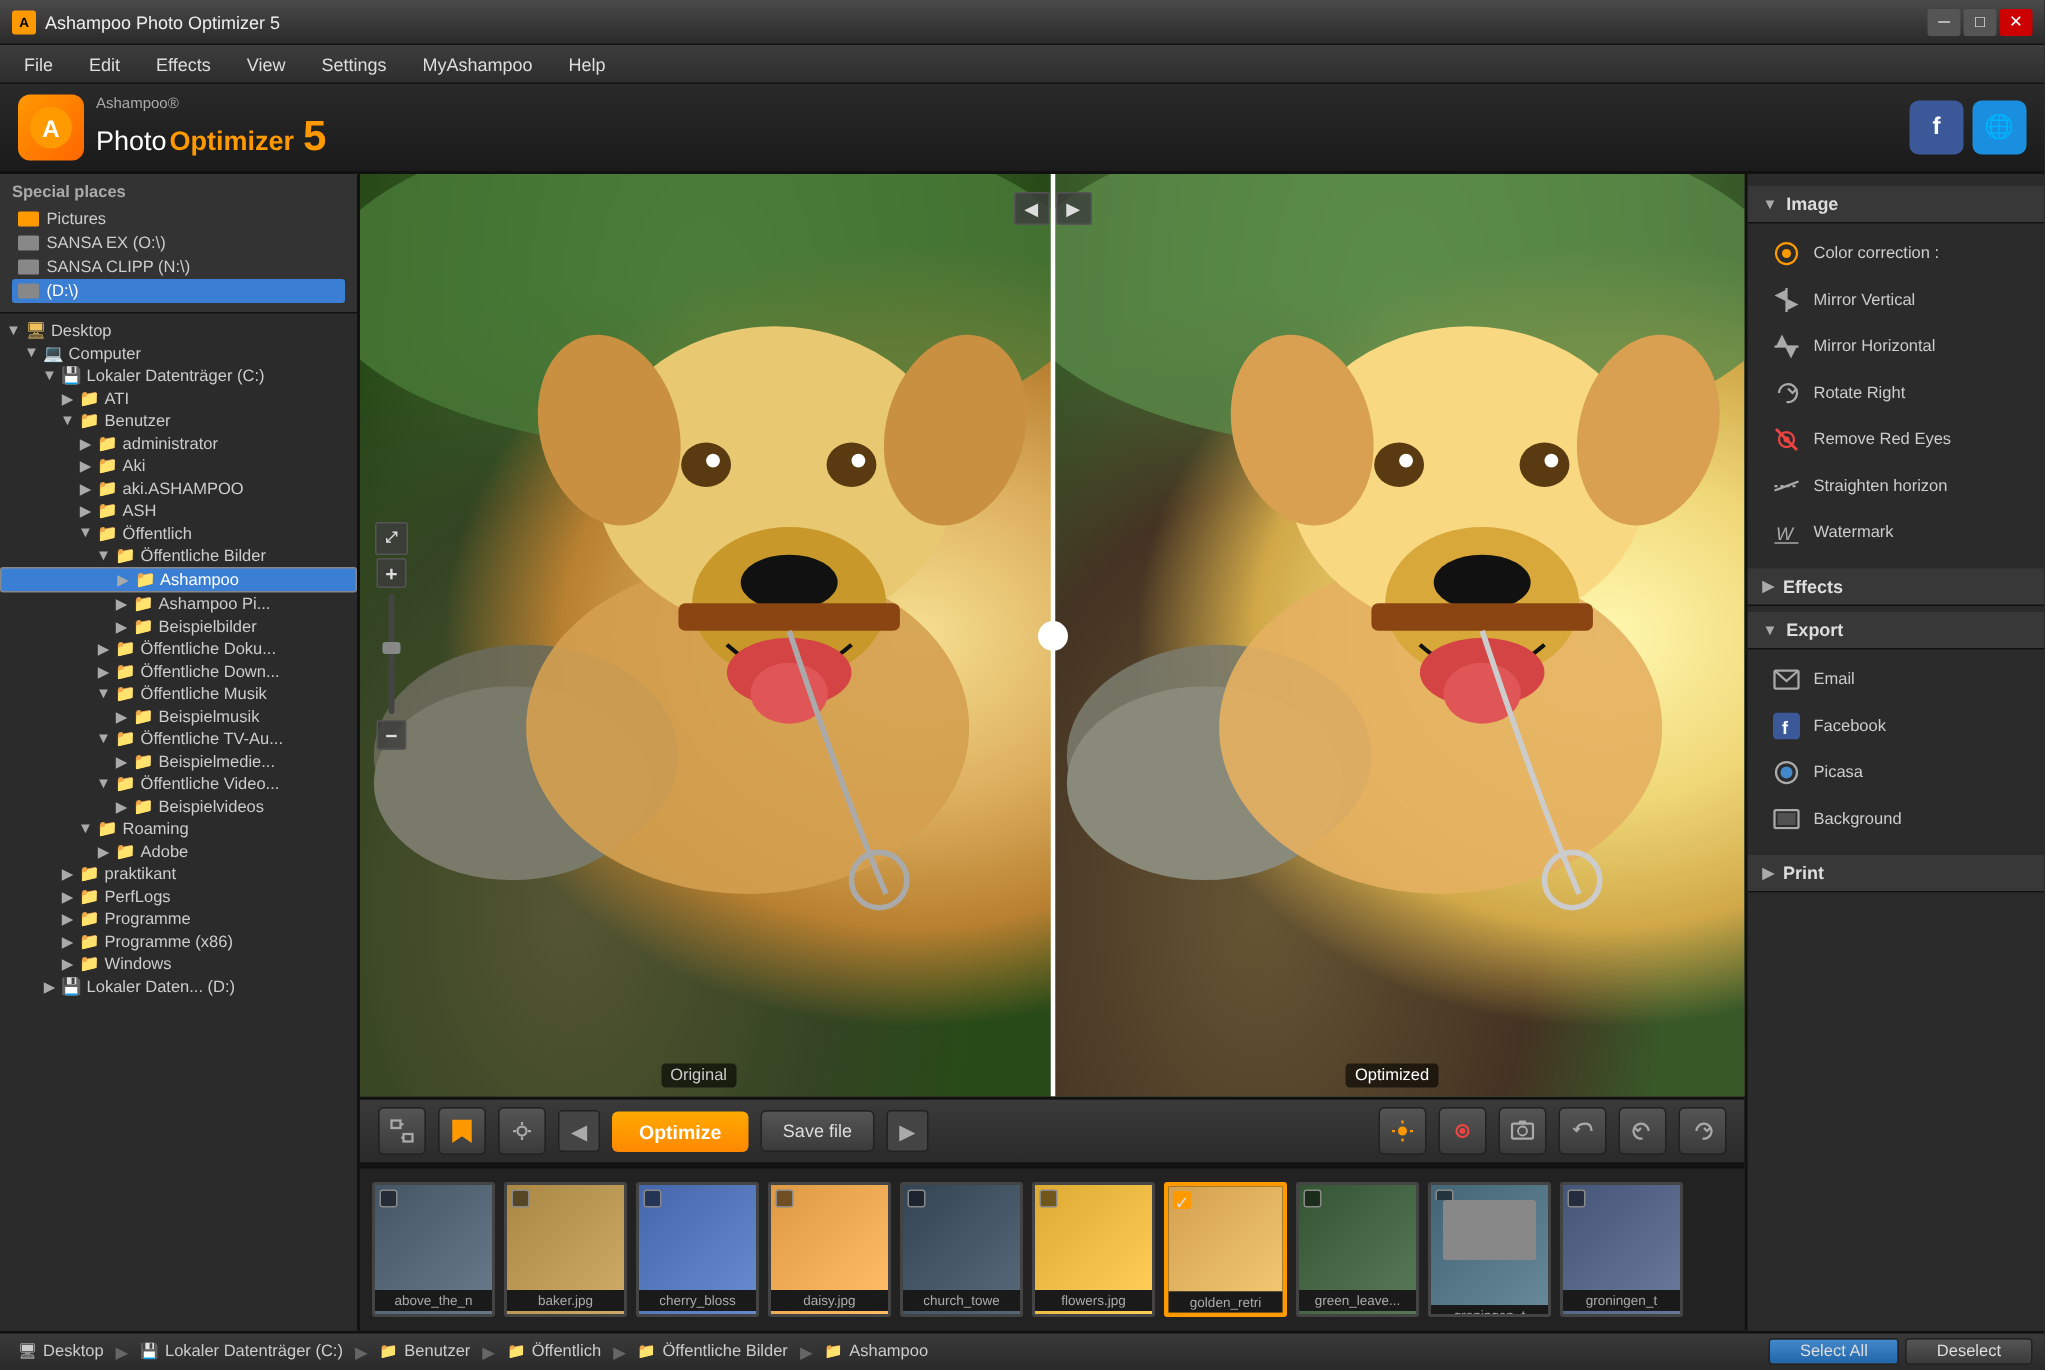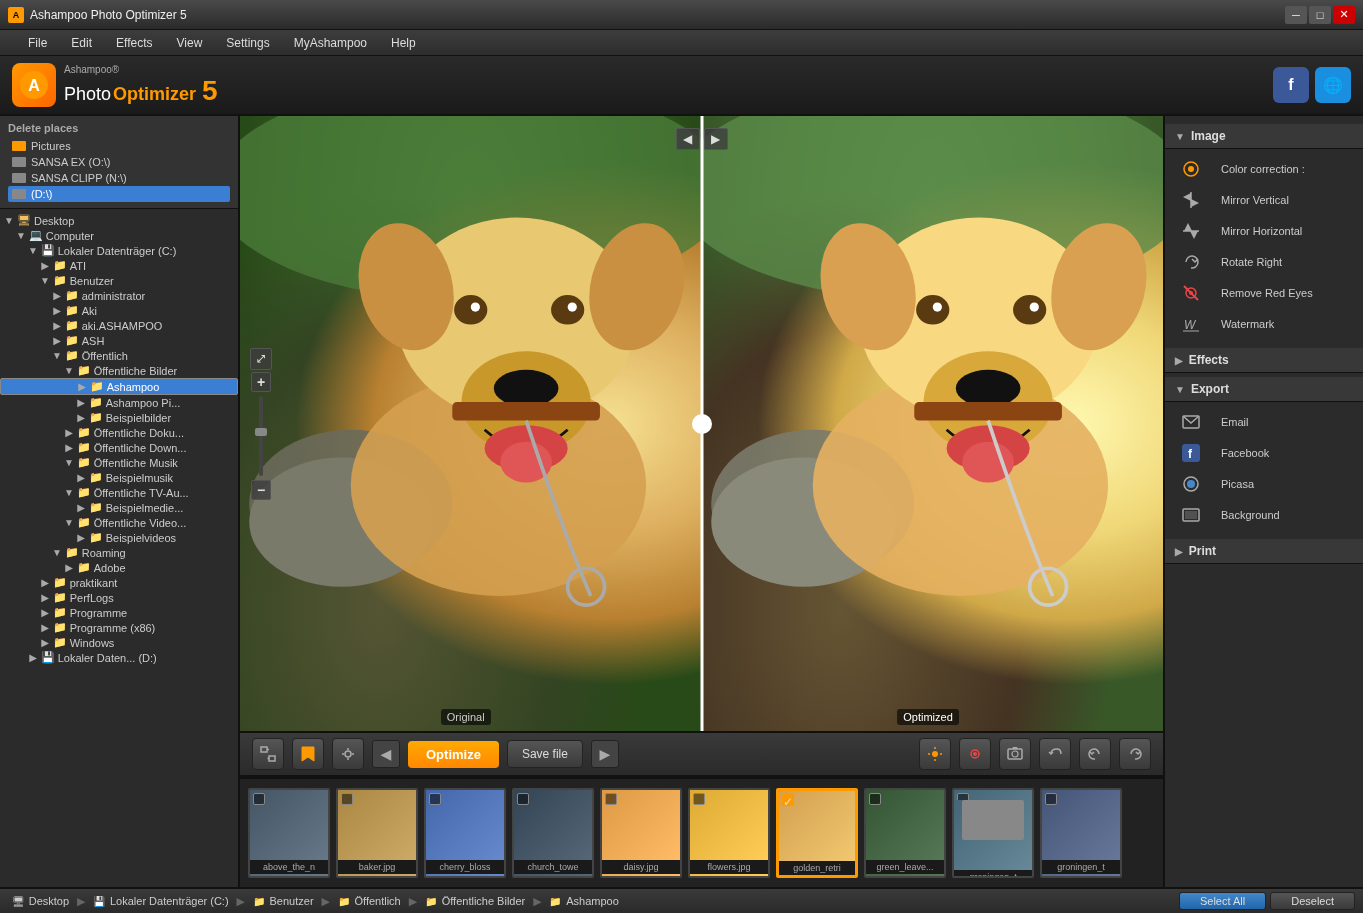--- a/index.html
+++ b/index.html
@@ -22,21 +22,21 @@
     #titlebar .win-btn.minimize { background: #555; color: #eee; }
     #titlebar .win-btn.maximize { background: #555; color: #eee; }
     #titlebar .win-btn.close { background: #c00; color: #fff; }
 
     
     #menubar {
       background: linear-gradient(to bottom, #3d3d3d, #2d2d2d);
       height: 26px;
       display: flex;
       align-items: center;
-      padding: 0 18px;
+      padding: 0 6px;
       gap: 4px;
       border-bottom: 1px solid #111;
     }
     .menu-item { padding: 2px 10px; cursor: pointer; color: #ddd; font-size: 12px; border-radius: 2px; }
 
     
     #logobar {
       background: linear-gradient(to bottom, #2a2a2a, #1a1a1a);
       height: 60px;
       display: flex;
@@ -374,21 +374,21 @@
       cursor: pointer;
       color: #ddd;
       font-size: 12px;
       font-weight: bold;
     }
     .section-arrow { color: #aaa; font-size: 10px; }
     .section-content { padding: 4px 0; }
     .action-btn {
       display: flex;
       align-items: center;
-      gap: 20px;
+      gap: 8px;
       padding: 5px 12px;
       cursor: pointer;
       color: #ccc;
       font-size: 11px;
       border-radius: 3px;
       margin: 1px 4px;
     }
     .action-icon {
       width: 20px;
       height: 20px;
@@ -508,21 +508,21 @@
   <div id="logo-social">
     <div class="social-btn fb">f</div>
     <div class="social-btn globe">🌐</div>
   </div>
 </div>
 
 <div id="main-layout">
 
   <div id="left-panel">
     <div id="special-places">
-      <div class="sp-title">Delete places</div>
+      <div class="sp-title">Special places</div>
       <div class="sp-item">
         <span class="sp-icon"></span>
         <span>Pictures</span>
       </div>
       <div class="sp-item">
         <span class="sp-icon drive"></span>
         <span>SANSA EX (O:\)</span>
       </div>
       <div class="sp-item">
         <span class="sp-icon drive2"></span>
@@ -862,29 +862,29 @@
       <div class="thumb thumb-2">
         <div class="thumb-checkbox"></div>
         <div style="width:100%;height:70px;background:linear-gradient(135deg,#aa8844,#ccaa66);"></div>
         <div class="thumb-name">baker.jpg</div>
       </div>
       <div class="thumb thumb-3">
         <div class="thumb-checkbox"></div>
         <div style="width:100%;height:70px;background:linear-gradient(135deg,#4466aa,#6688cc);"></div>
         <div class="thumb-name">cherry_bloss</div>
       </div>
+      <div class="thumb thumb-5">
+        <div class="thumb-checkbox"></div>
+        <div style="width:100%;height:70px;background:linear-gradient(135deg,#dd9944,#ffbb66);"></div>
+        <div class="thumb-name">daisy.jpg</div>
+      </div>
       <div class="thumb thumb-4">
         <div class="thumb-checkbox"></div>
         <div style="width:100%;height:70px;background:linear-gradient(135deg,#334455,#556677);"></div>
         <div class="thumb-name">church_towe</div>
-      </div>
-      <div class="thumb thumb-5">
-        <div class="thumb-checkbox"></div>
-        <div style="width:100%;height:70px;background:linear-gradient(135deg,#dd9944,#ffbb66);"></div>
-        <div class="thumb-name">daisy.jpg</div>
       </div>
       <div class="thumb thumb-6">
         <div class="thumb-checkbox"></div>
         <div style="width:100%;height:70px;background:linear-gradient(135deg,#ddaa33,#ffcc55);"></div>
         <div class="thumb-name">flowers.jpg</div>
       </div>
       <div class="thumb selected">
         <div class="thumb-checkbox checked">✓</div>
         <div style="width:100%;height:70px;background:linear-gradient(135deg,#d4a050,#f0c870);"></div>
         <div class="thumb-name">golden_retri</div>
@@ -962,20 +962,29 @@
                 <circle cx="9" cy="9" r="5" fill="none" stroke="#e44" stroke-width="1.5"></circle>
                 <circle cx="9" cy="9" r="2" fill="#e44"></circle>
                 <line x1="2" y1="2" x2="16" y2="16" stroke="#e44" stroke-width="2"></line>
               </svg>
           </div>
           <span>Remove Red Eyes</span>
         </div>
         <div class="action-btn">
           <div class="action-icon">
             <svg width="18" height="18" viewBox="0 0 18 18">
+                <line x1="1" y1="9" x2="17" y2="9" stroke="#aaa" stroke-width="1.5" stroke-dasharray="2,2"></line>
+                <line x1="1" y1="12" x2="17" y2="6" stroke="#aaa" stroke-width="1.5"></line>
+              </svg>
+          </div>
+          <span>Straighten horizon</span>
+        </div>
+        <div class="action-btn">
+          <div class="action-icon">
+            <svg width="18" height="18" viewBox="0 0 18 18">
                 <text x="2" y="14" font-size="12" fill="#aaa" font-style="italic">W</text>
                 <line x1="1" y1="16" x2="17" y2="16" stroke="#aaa" stroke-width="1"></line>
               </svg>
           </div>
           <span>Watermark</span>
         </div>
       </div>
     </div>
 
     <div class="panel-section">

